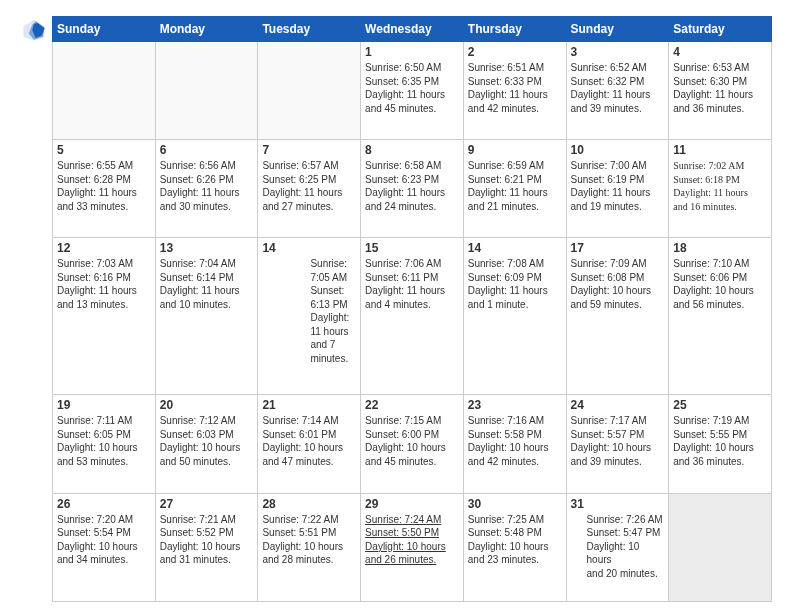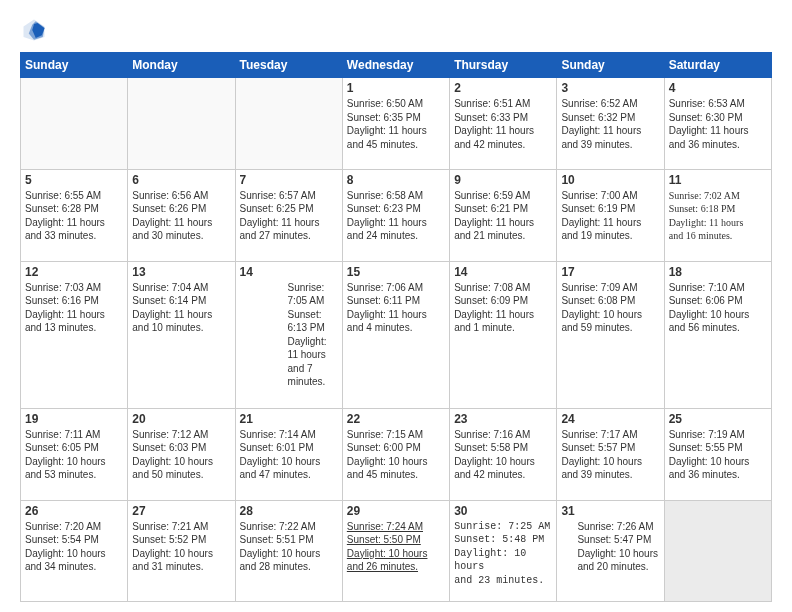--- a/index.html
+++ b/index.html
@@ -8,21 +8,21 @@
       background: #fff;
       width: 792px;
       height: 612px;
       overflow: hidden;
     }
     .page {
       width: 792px;
       height: 612px;
       padding: 16px 20px 10px 20px;
       display: flex;
-      flex-direction: column;
+      flex-direction: row;
       justify-content: center;
     }
     .header {
       display: flex;
       justify-content: space-between;
       align-items: flex-start;
       margin-bottom: 8px;
     }
     .logo {
       display: flex;
@@ -349,21 +349,21 @@
           </td>
           <td>
             <span class="day-num">29</span>
             <div class="day-info" style="white-space: pre-line; text-decoration: underline;">Sunrise: 7:24 AM
 Sunset: 5:50 PM
 Daylight: 10 hours
 and 26 minutes.</div>
           </td>
           <td>
             <span class="day-num">30</span>
-            <div class="day-info" style="white-space: pre-line; font-family: Liberation Mono, monospace;">Sunrise: 7:25 AM
+            <div class="day-info" style="white-space: pre-line;">Sunrise: 7:25 AM
 Sunset: 5:48 PM
 Daylight: 10 hours
 and 23 minutes.</div>
           </td>
           <td>
             <span class="day-num">31</span>
             <div class="day-info" style="white-space: pre-line; margin-left: 16px;">Sunrise: 7:26 AM
 Sunset: 5:47 PM
 Daylight: 10 hours
 and 20 minutes.</div>

